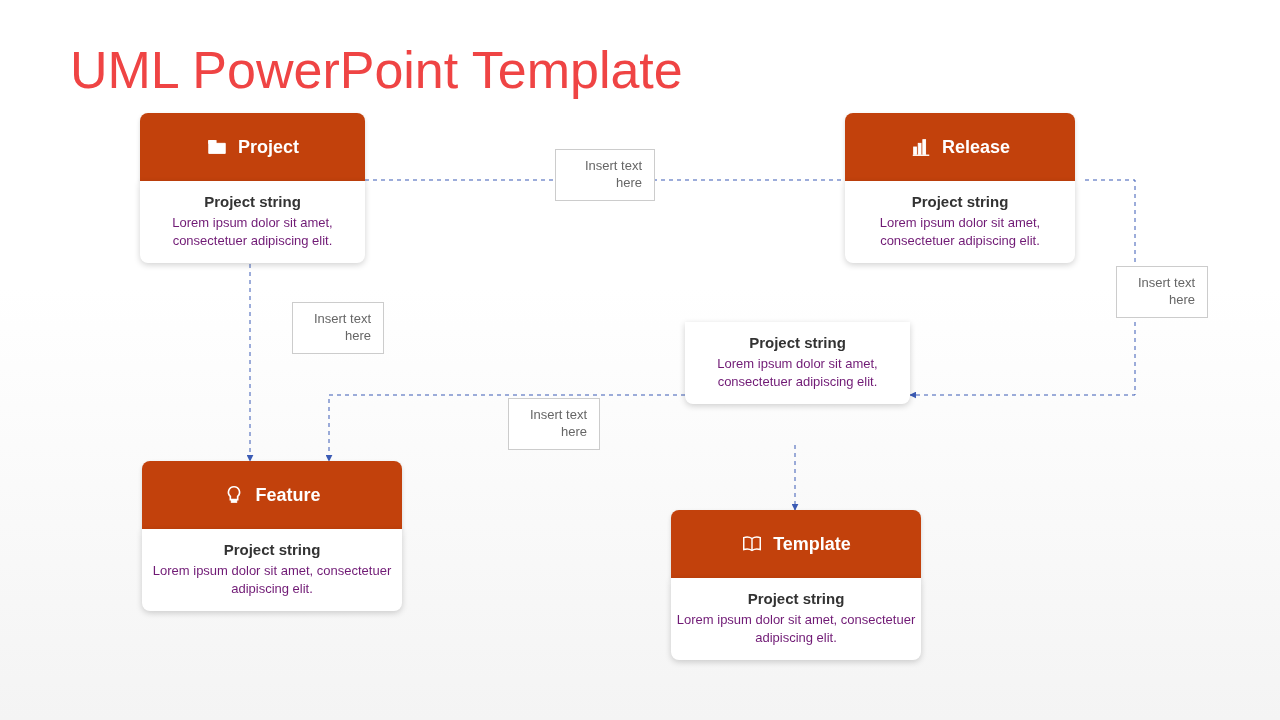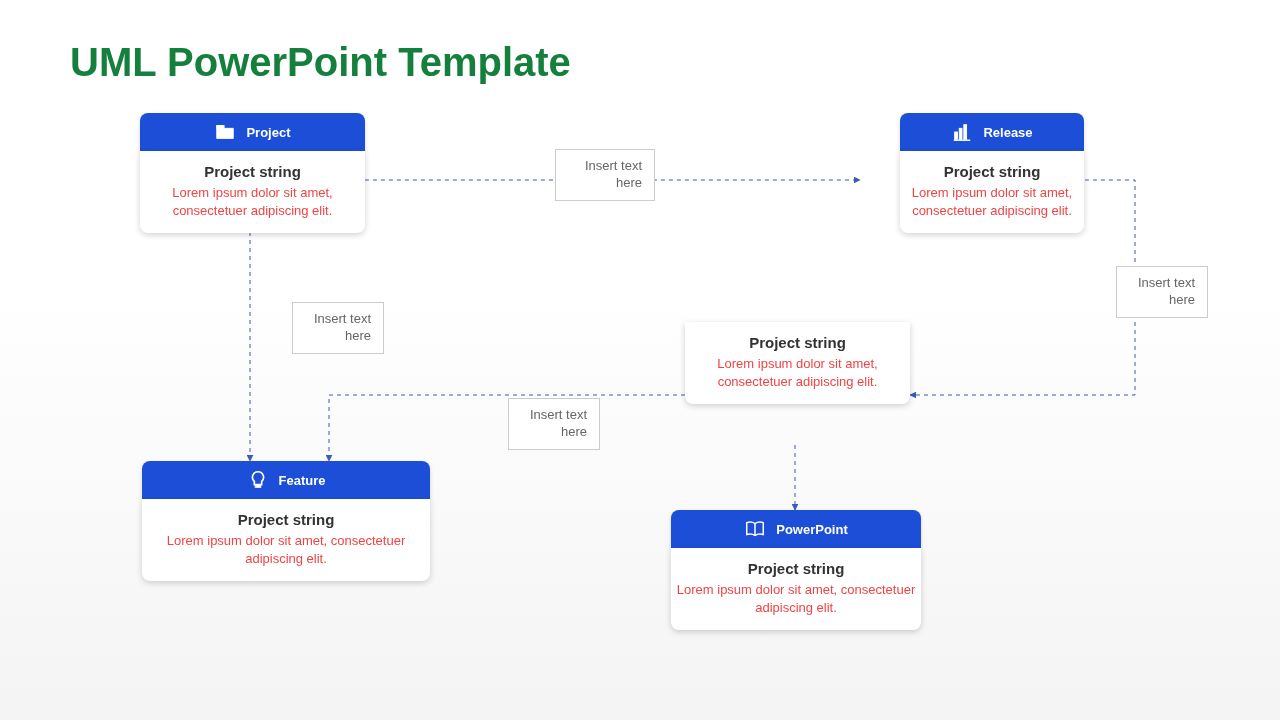--- a/index.html
+++ b/index.html
@@ -8,56 +8,56 @@
     height: 720px;
     background: linear-gradient(to bottom, #ffffff 0%, #ffffff 40%, #f4f4f4 100%);
     font-family: "Segoe UI", Arial, sans-serif;
     position: relative;
     overflow: hidden;
   }
   .title {
     position: absolute;
     top: 40px;
     left: 70px;
-    font-size: 40px;
-    color: #15803d;
-    font-weight: 700;
+    font-size: 52px;
+    color: #ef4444;
+    font-weight: 400;
   }
   .node {
     position: absolute;
   }
   .node-header {
-    background: #1d4ed8;
+    background: #c2410c;
     color: #fff;
     font-weight: 600;
-    font-size: 13px;
+    font-size: 18px;
     border-radius: 8px 8px 0 0;
     display: flex;
     align-items: center;
     justify-content: center;
     gap: 10px;
-    padding: 8px 0;
+    padding: 23px 0;
     box-shadow: 0 2px 4px rgba(0,0,0,0.15);
   }
   .node-body {
     background: #fff;
     border-radius: 0 0 8px 8px;
     padding: 12px 4px 14px;
     text-align: center;
     box-shadow: 0 2px 6px rgba(0,0,0,0.18);
   }
   .node-body .subtitle {
     font-weight: 700;
     font-size: 15px;
     color: #333;
     margin-bottom: 4px;
   }
   .node-body .desc {
     font-size: 13px;
-    color: #ef4444;
+    color: #701a75;
     line-height: 1.35;
   }
   .label-box {
     position: absolute;
     background: #fff;
     border: 1px solid #ccc;
     font-size: 13px;
     color: #666;
     text-align: right;
     padding: 8px 12px;
@@ -104,21 +104,21 @@
         </svg>
     </span>
     <span>Project</span>
   </div>
   <div class="node-body">
     <div class="subtitle">Project string</div>
     <div class="desc">Lorem ipsum dolor sit amet, consectetuer adipiscing elit.</div>
   </div>
 </div>
 
-<div class="node" style="left:900px; top:113px; width:184px;">
+<div class="node" style="left:845px; top:113px; width:230px;">
   <div class="node-header">
     <span class="ic">
       <svg viewBox="0 0 24 24">
           <rect x="4" y="12" width="3" height="8" fill="#fff"></rect>
           <rect x="9" y="8" width="3" height="12" fill="#fff"></rect>
           <rect x="14" y="4" width="3" height="16" fill="#fff"></rect>
           <path d="M3 21h18" stroke="#fff" stroke-width="1.5"></path>
         </svg>
     </span>
     <span>Release</span>
@@ -129,21 +129,21 @@
   </div>
 </div>
 
 <div class="node" style="left:685px; top:322px; width:225px;">
   <div class="node-body">
     <div class="subtitle">Project string</div>
     <div class="desc">Lorem ipsum dolor sit amet, consectetuer adipiscing elit.</div>
   </div>
 </div>
 
-<div class="node" style="left:142px; top:461px; width:288px;">
+<div class="node" style="left:142px; top:461px; width:260px;">
   <div class="node-header">
     <span class="ic">
       <svg viewBox="0 0 24 24">
           <path d="M12 3a6 6 0 0 0-4 10.5V17h8v-3.5A6 6 0 0 0 12 3z" fill="none" stroke="#fff" stroke-width="1.8"></path>
           <rect x="9" y="18" width="6" height="2" fill="#fff"></rect>
         </svg>
     </span>
     <span>Feature</span>
   </div>
   <div class="node-body">
@@ -153,21 +153,21 @@
 </div>
 
 <div class="node" style="left:671px; top:510px; width:250px;">
   <div class="node-header">
     <span class="ic">
       <svg viewBox="0 0 24 24">
           <path d="M3 5c3-1 6-1 9 1 3-2 6-2 9-1v13c-3-1-6-1-9 1-3-2-6-2-9-1z" fill="none" stroke="#fff" stroke-width="1.6"></path>
           <path d="M12 6v13" stroke="#fff" stroke-width="1.6"></path>
         </svg>
     </span>
-    <span>PowerPoint</span>
+    <span>Template</span>
   </div>
   <div class="node-body">
     <div class="subtitle">Project string</div>
     <div class="desc">Lorem ipsum dolor sit amet, consectetuer adipiscing elit.</div>
   </div>
 </div>
 
 <div class="label-box" style="left:555px; top:149px; width:100px;">Insert text here</div>
 <div class="label-box" style="left:292px; top:302px; width:92px;">Insert text here</div>
 <div class="label-box" style="left:1116px; top:266px; width:92px;">Insert text here</div>

